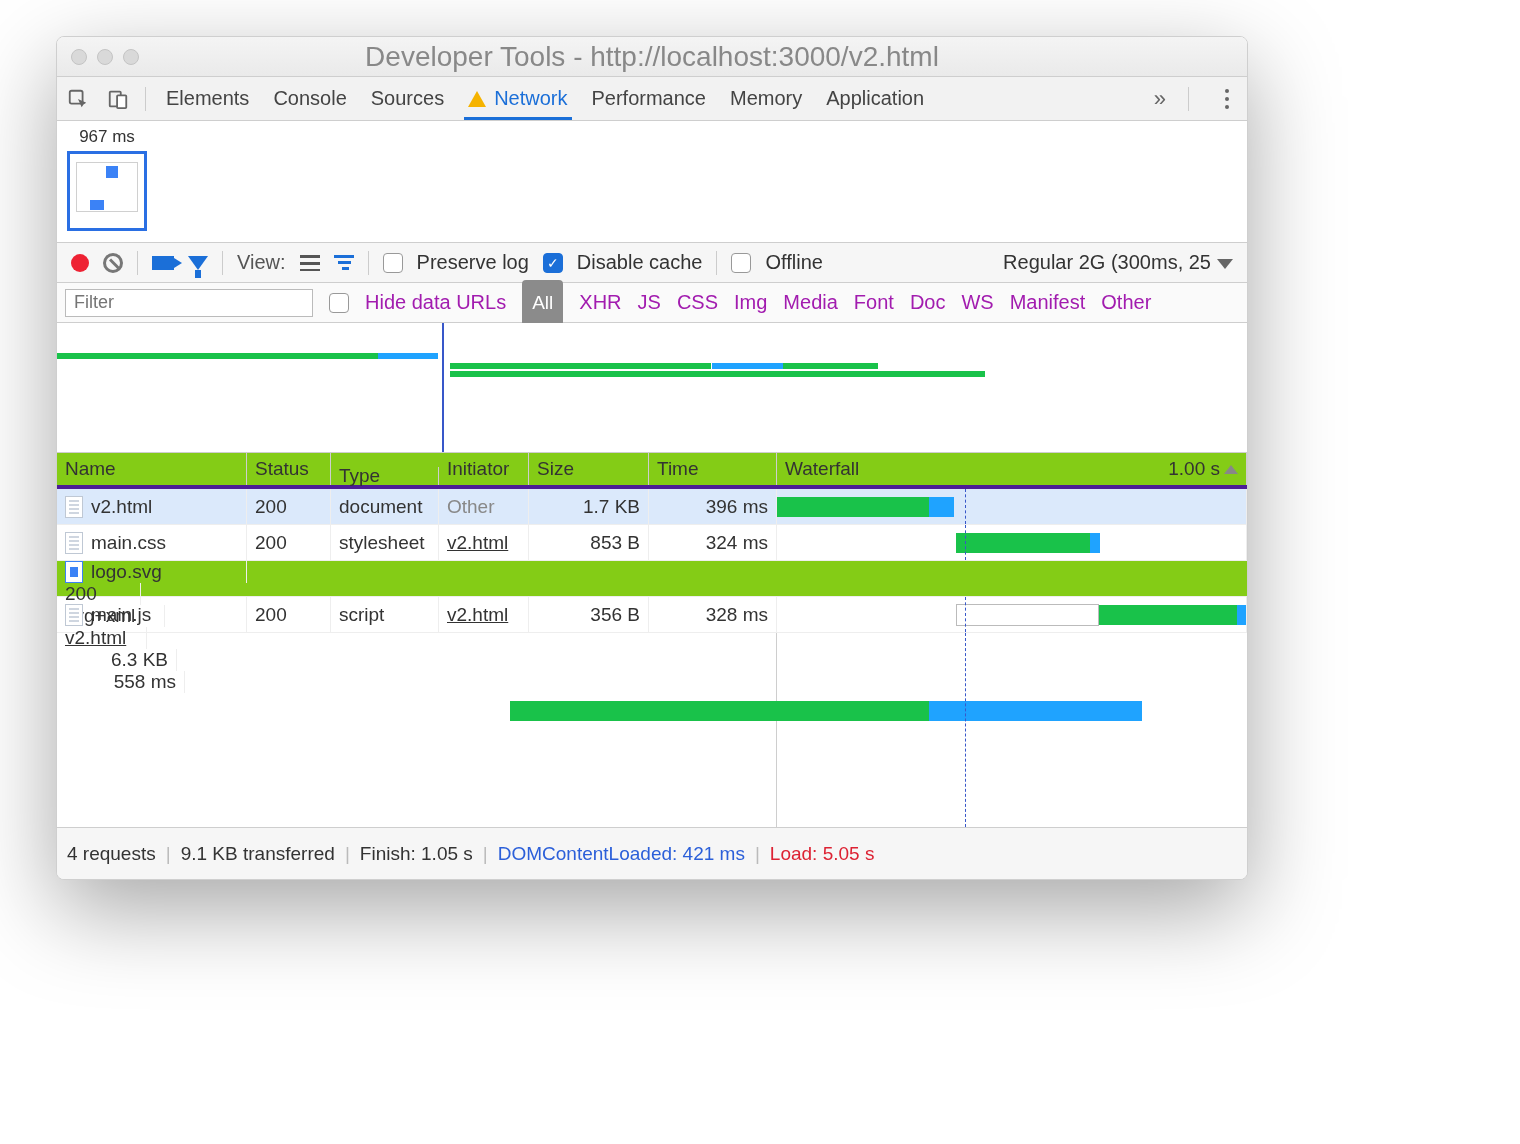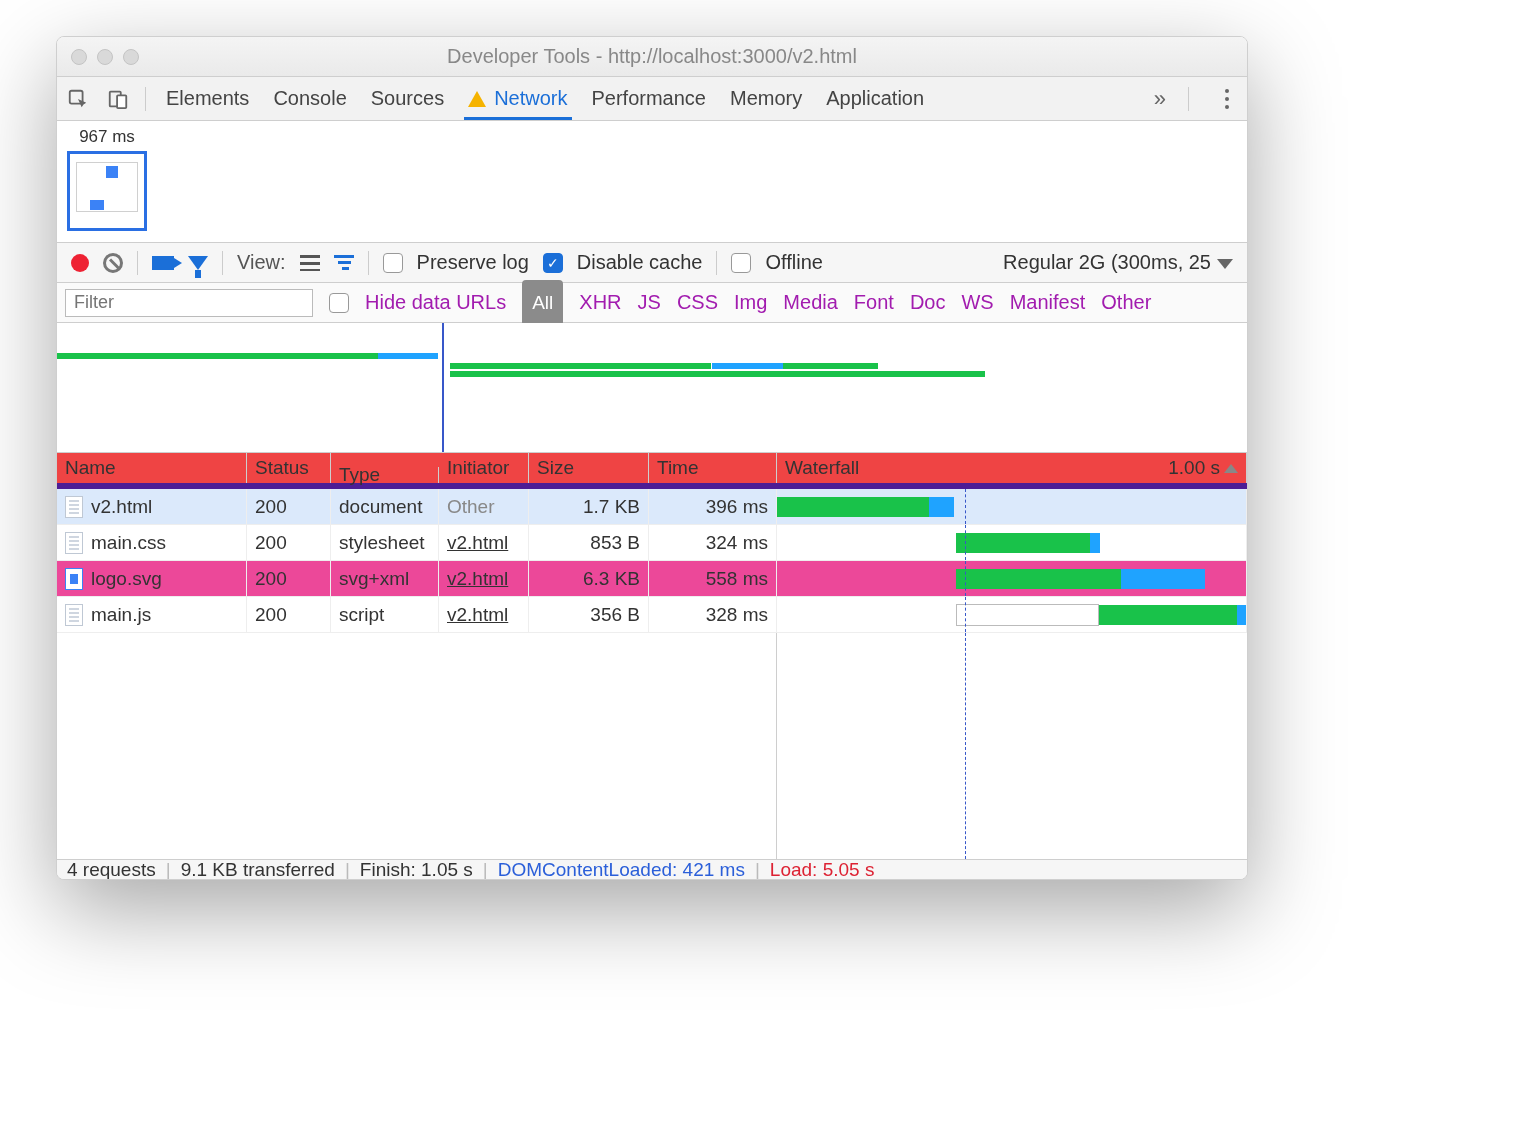--- a/index.html
+++ b/index.html
@@ -25,21 +25,21 @@
   }
   .titlebar {
     height: 40px;
     display: flex; align-items: center;
     border-bottom: 1px solid #cecece;
     background: linear-gradient(#f4f4f4,#eaeaea);
     position: relative;
   }
   .traffic { display:flex; gap:10px; position:absolute; left:14px; top:12px; }
   .tl { width:16px; height:16px; border-radius:50%; background:#d9d9d9; border:1px solid #c4c4c4; }
-  .title-text { margin:8px auto; color:#888; font-size:20px; }
+  .title-text { margin:8px auto; color:#888; font-size:28px; }
   .tabs {
     height: 44px;
     display:flex; align-items:center;
     border-bottom:1px solid #cecece;
     background:#f2f2f2;
     padding: 0 10px;
     gap: 16px;
   }
   .tabs .lefticons { display:flex; gap:18px; align-items:center; }
   .tab { color:#444; cursor:default; padding:10px 4px; white-space:nowrap; }
@@ -90,48 +90,48 @@
   .ftxt{ color:#a21caf;}
   .overview {
     height: 130px; border-bottom:1px solid #cecece; position:relative; background:#fff;
   }
   .ovruler { height:26px; border-bottom:1px solid #ddd; position:relative; }
   .ovtick { position:absolute; top:3px; font-size:17px; color:#555; transform:translateX(-50%);}
   .ovbars { position:absolute; left:0; right:0; top:30px; height:30px;}
   .ovbar { position:absolute; height:6px; }
   .ovline { position:absolute; top:0; bottom:0; width:2px; }
   .headers {
-    height:36px; border-bottom:6px solid #4c1d95; background:#ef4444;
+    height:36px; border-bottom:4px solid #4c1d95; background:#84cc16;
     display:flex; align-items:stretch;
   }
   .hc { border-right:1px solid #cecece; display:flex; align-items:center; padding:0 8px; color:#333; font-size:19px;}
   .c-name{width:190px;} .c-status{width:84px;} .c-type{width:108px;margin-top:14px;} .c-init{width:90px;} .c-size{width:120px; justify-content:flex-start;} .c-time{width:128px; justify-content:flex-start;} .c-wf{flex:1;}
   .hc.wf { display:flex; align-items:center; }
   .hc.wf .wftitle{margin-right:auto;}
   .hc.wf .wfscale{color:#333; display:flex; align-items:center; gap:4px;}
   .sorttri{display:inline-block;width:0;height:0;border-left:7px solid transparent;border-right:7px solid transparent;border-bottom:9px solid #888;}
   .rows { flex:1; overflow:hidden; background:#fff; display:flex; flex-direction:column;}
   .row { height:36px; display:flex; align-items:stretch; border-bottom:1px solid #eee;}
   .row.sel { background:#dbe9fb; }
-  .row.alt { background:#ec4899; }
+  .row.alt { background:#84cc16;flex-direction:column; }
   .cell { border-right:1px solid #eee; display:flex; align-items:center; padding:0 8px; font-size:19px;}
   .cell.name{width:190px; gap:8px;}
   .cell.status{width:84px;} .cell.type{width:108px;} .cell.init{width:90px;} .cell.size{width:120px; justify-content:flex-end;} .cell.time{width:128px; justify-content:flex-end;}
   .cell.wf{flex:1; position:relative;}
   .init a { color:#333; text-decoration:underline;}
   .init.other { color:#888;}
   .fileicon { width:18px;height:22px; border:1px solid #bfc8d4; background:#fff; position:relative;}
   .fileicon::before{content:"";position:absolute;left:3px;top:3px;right:3px;height:2px;background:#cfd6e0;box-shadow:0 4px 0 #cfd6e0,0 8px 0 #cfd6e0,0 12px 0 #cfd6e0;}
   .fileicon.svg{border-color:#3b82f6;}
   .fileicon.svg::before{background:#3b82f6;box-shadow:none;height:10px;top:5px;left:4px;right:4px;}
   .wfbar { position:absolute; top:8px; height:20px; }
   .wfdcl { position:absolute; top:0; bottom:0; width:2px; border-left:1px dashed #3857c9;}
   .wfborder{position:absolute;top:7px;height:22px;border:1px solid #bbb;background:#fff;}
   .statusbar {
-    height:20px; border-top:1px solid #cecece; background:#f6f6f6;
+    height:52px; border-top:1px solid #cecece; background:#f6f6f6;
     display:flex; align-items:center; gap:10px; padding:0 10px; font-size:19px;
   }
   .statusbar .pipe{color:#bbb;}
   .dcl { color:#2b5fd9; }
   .load { color:#d23; }
   .empty { flex:1; display:flex; }
   .empty .leftcols { width:720px; border-right:1px solid #cecece;}
   .empty .wfcol { flex:1; position:relative;}
   svg.icon { width:22px; height:22px; stroke:#666; fill:none; stroke-width:2;}
 </style>

